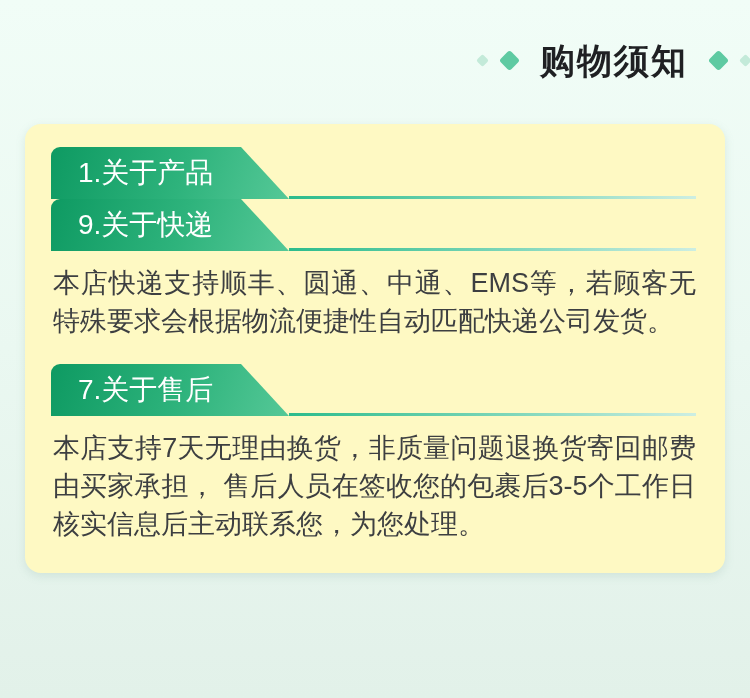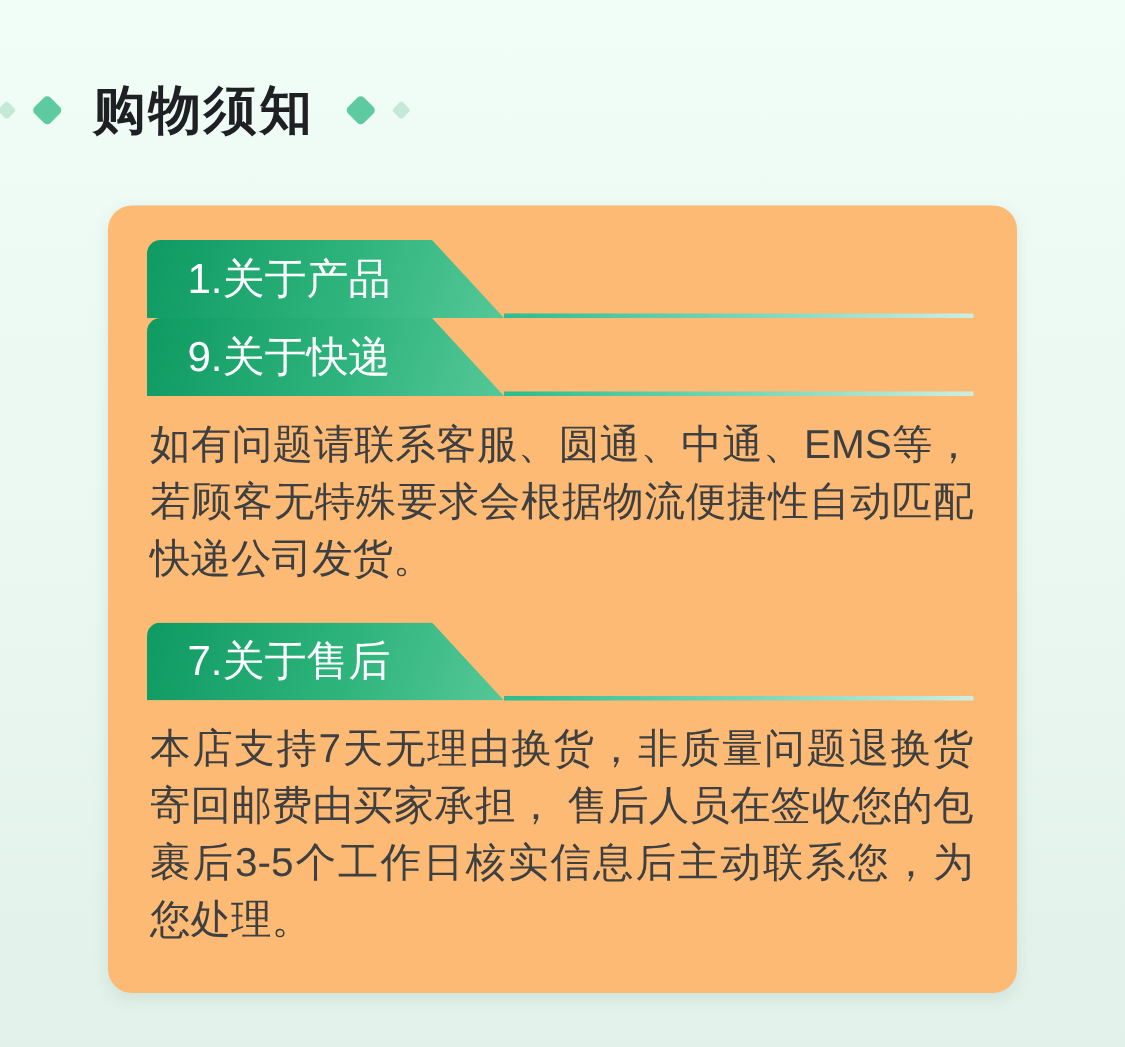--- a/index.html
+++ b/index.html
@@ -11,22 +11,22 @@
     height: 698px;
     overflow: hidden;
     background: linear-gradient(180deg, #f1fdf7 0%, #eaf8f1 50%, #e2f1e9 100%);
     font-family: "Liberation Sans", "DejaVu Sans", sans-serif;
   }
 
   
   .title-row {
     display: flex;
     align-items: center;
-    justify-content: flex-start;
-    padding-top: 51px;
+    justify-content: flex-end;
+    padding-top: 38px;
     height: 44px;
     gap: 15px;
   }
   .page-title {
     font-size: 35px;
     font-weight: bold;
     color: #1f2023;
     letter-spacing: 2px;
     margin: 0 8px;
     line-height: 1;
@@ -36,23 +36,23 @@
     transform: rotate(45deg);
     border-radius: 3px;
     flex: none;
   }
   .diamond.big   { width: 15px; height: 15px; background: #5ecaa2; }
   .diamond.small { width: 9px;  height: 9px;  background: #c3ead9; border-radius: 2px; }
 
   
   .card {
     box-sizing: border-box;
-    width: 606px;
+    width: 700px;
     margin: 42px auto 0 auto;
-    background: #fdba74;
+    background: #fef9c3;
     border-radius: 16px;
     box-shadow: 0 3px 10px rgba(110, 155, 138, 0.18);
     padding: 23px 29px 30px 26px;
   }
 
   
   .ribbon-row {
     display: flex;
     align-items: flex-end;
     height: 52px;
@@ -104,21 +104,21 @@
       <div class="ribbon">1.关于产品</div>
       <div class="rule"></div>
     </div>
   </div>
 
   <div class="section">
     <div class="ribbon-row">
       <div class="ribbon">9.关于快递</div>
       <div class="rule"></div>
     </div>
-    <p class="body-text">如有问题请联系客服、圆通、中通、EMS等，若顾客无特殊要求会根据物流便捷性自动匹配快递公司发货。</p>
+    <p class="body-text">本店快递支持顺丰、圆通、中通、EMS等，若顾客无特殊要求会根据物流便捷性自动匹配快递公司发货。</p>
   </div>
 
   <div class="section">
     <div class="ribbon-row">
       <div class="ribbon">7.关于售后</div>
       <div class="rule"></div>
     </div>
     <p class="body-text">本店支持7天无理由换货，非质量问题退换货寄回邮费由买家承担， 售后人员在签收您的包裹后3-5个工作日核实信息后主动联系您，为您处理。</p>
   </div>
 

